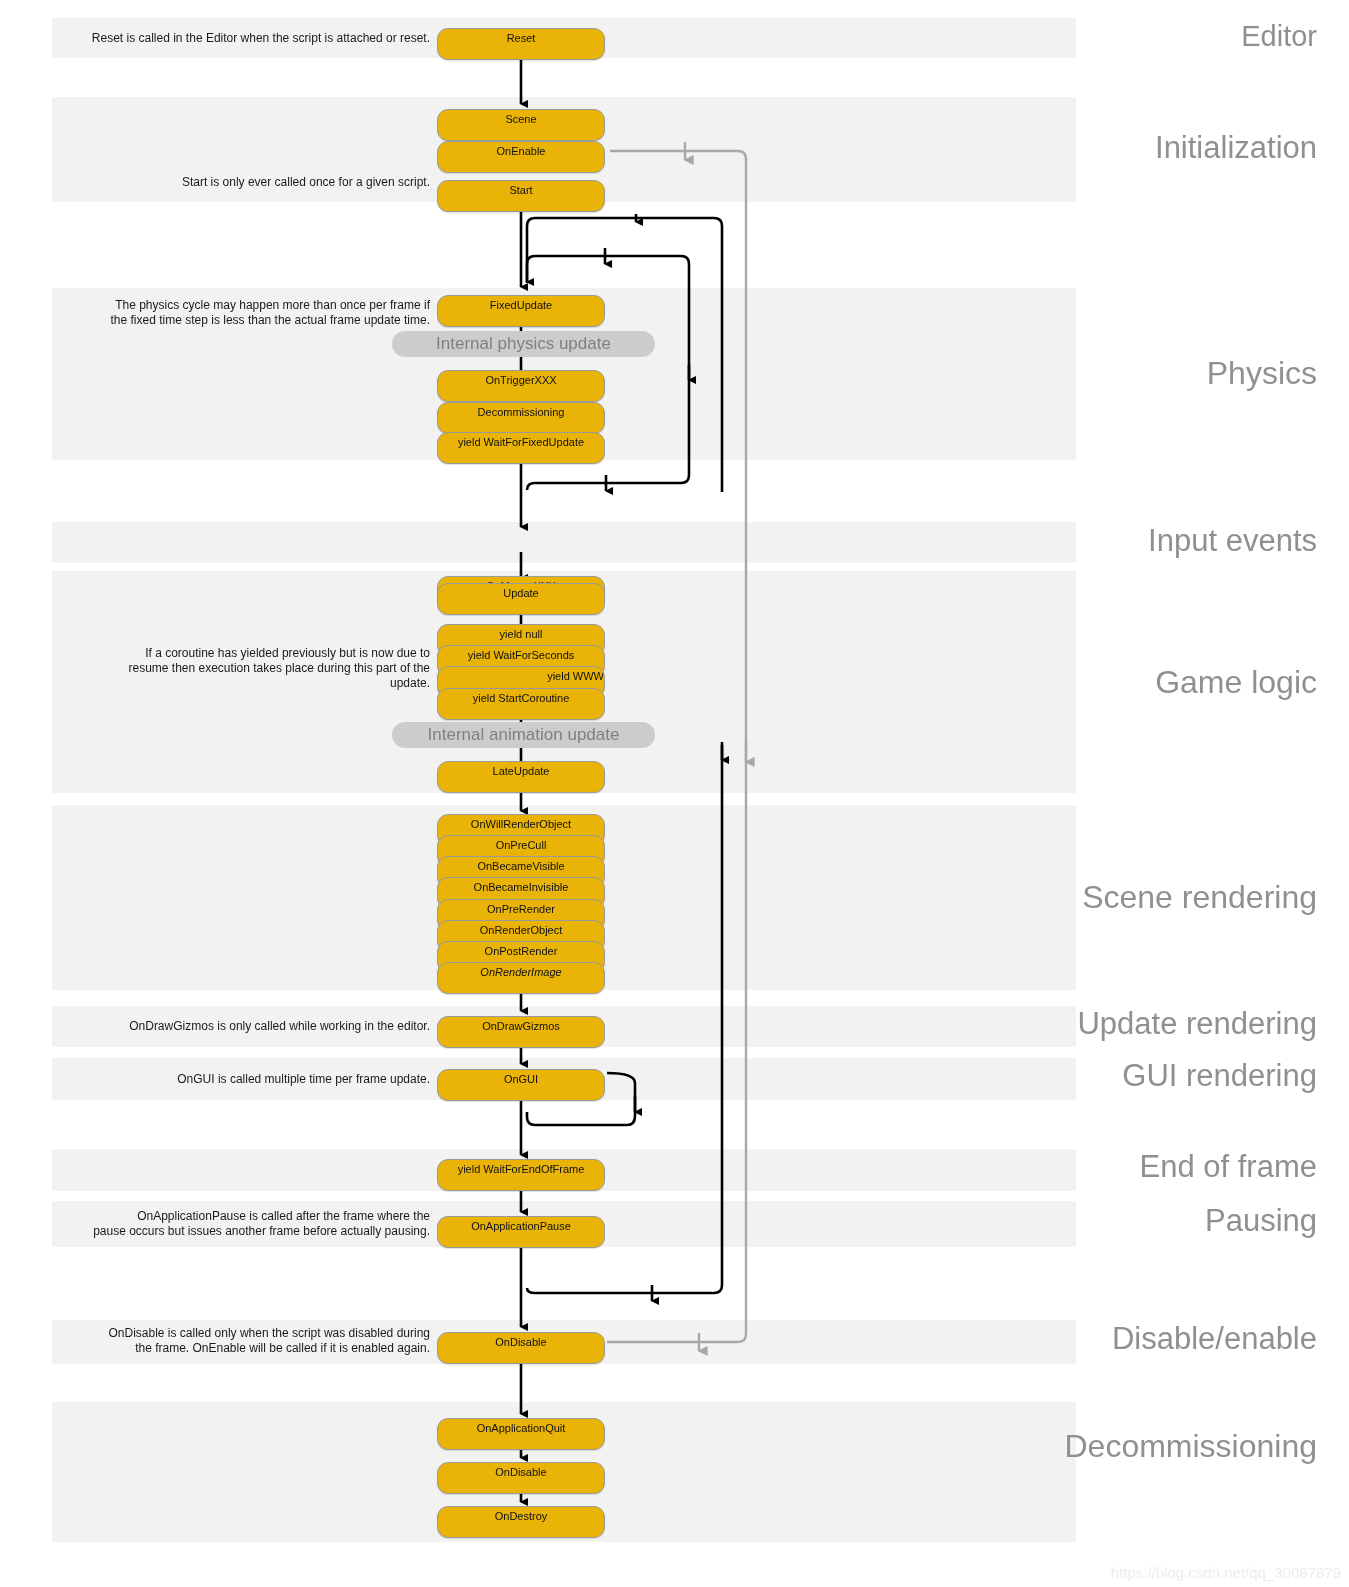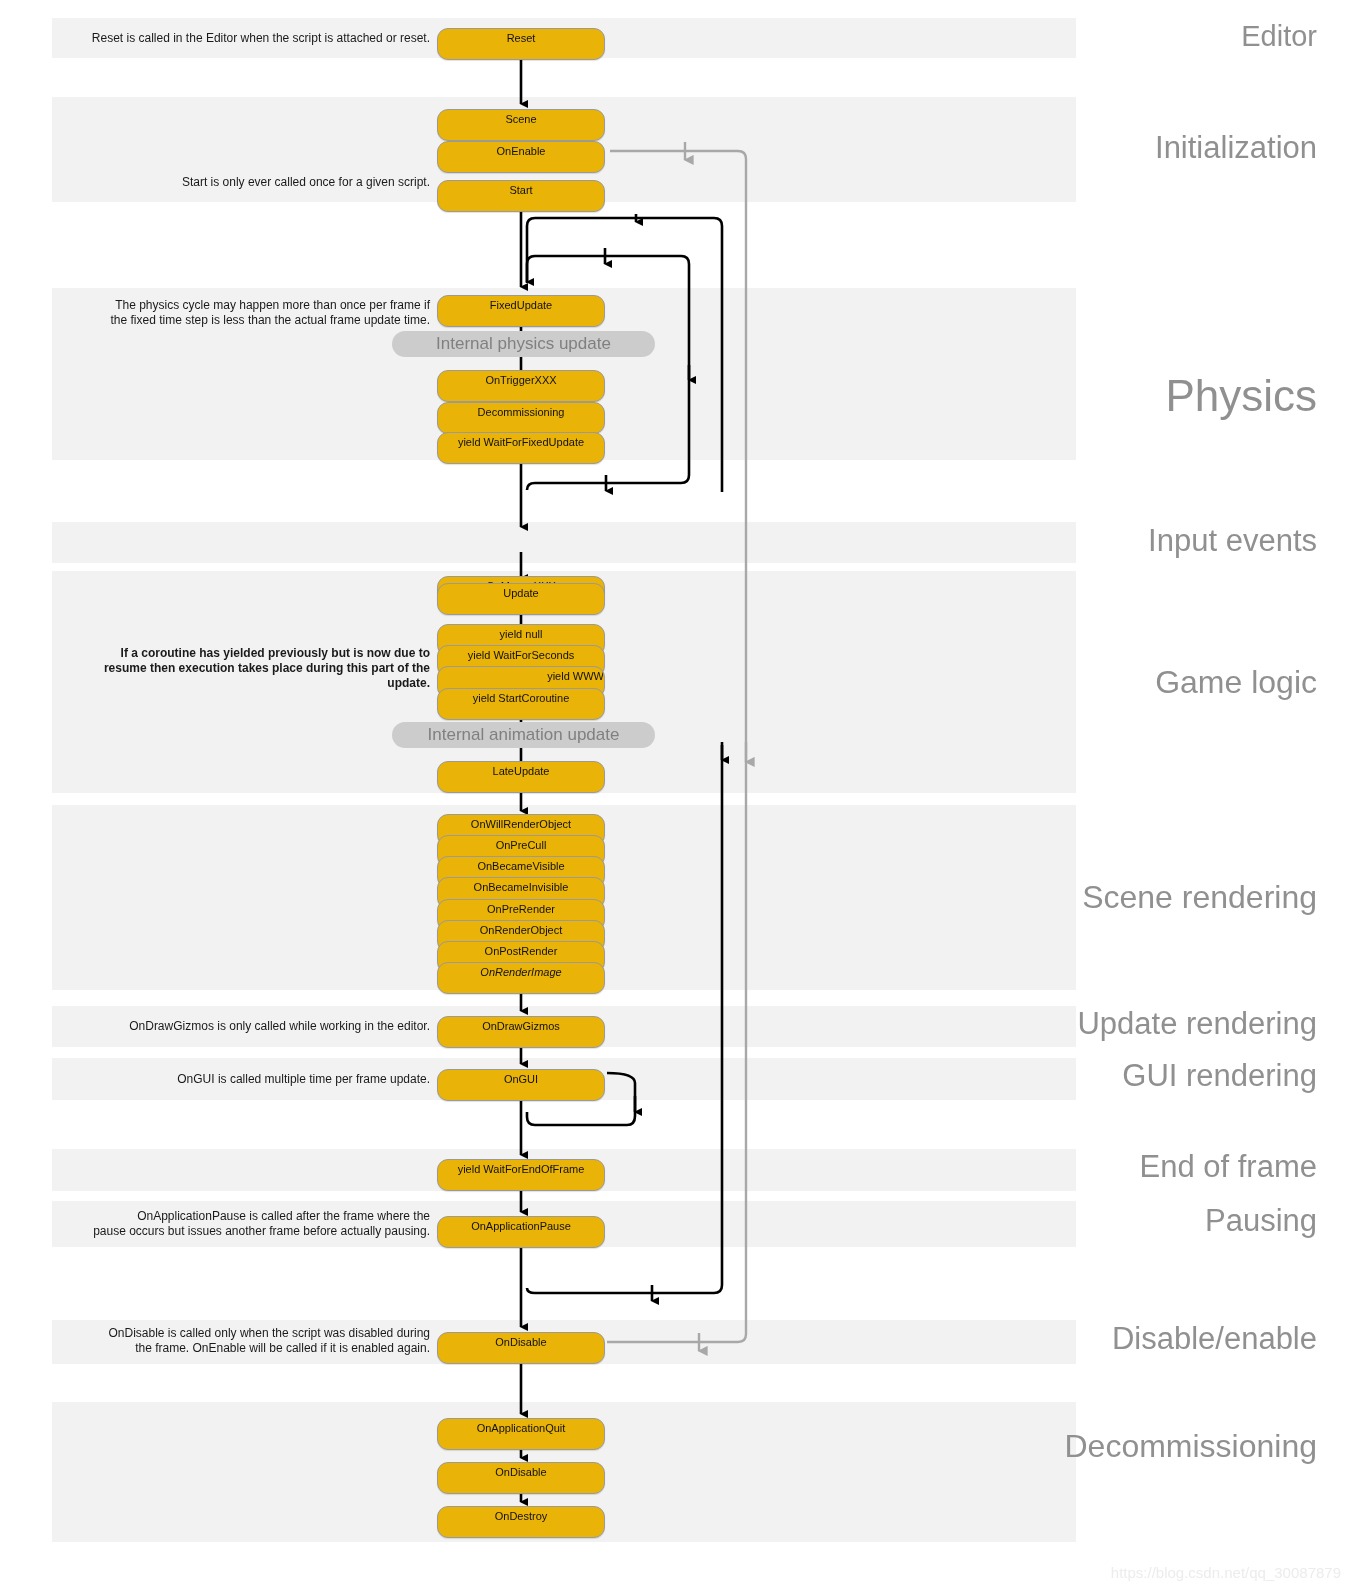--- a/index.html
+++ b/index.html
@@ -108,21 +108,21 @@
   <div class="band" style="top:805px;height:185px;"></div>
   <div class="band" style="top:1006px;height:41px;"></div>
   <div class="band" style="top:1058px;height:42px;"></div>
   <div class="band" style="top:1149px;height:42px;"></div>
   <div class="band" style="top:1201px;height:46px;"></div>
   <div class="band" style="top:1320px;height:44px;"></div>
   <div class="band" style="top:1402px;height:140px;"></div>
 
   <div class="band-label" style="top:22px;font-size:29px;">Editor</div>
   <div class="band-label" style="top:132px;font-size:31px;">Initialization</div>
-  <div class="band-label" style="top:374px;font-size:44px;">Physics</div>
+  <div class="band-label" style="top:357px;font-size:32px;">Physics</div>
   <div class="band-label" style="top:525px;font-size:31px;">Input events</div>
   <div class="band-label" style="top:666px;font-size:32px;">Game logic</div>
   <div class="band-label" style="top:881px;font-size:32px;">Scene rendering</div>
   <div class="band-label" style="top:1008px;font-size:31px;">Update rendering</div>
   <div class="band-label" style="top:1060px;font-size:31px;">GUI rendering</div>
   <div class="band-label" style="top:1151px;font-size:31px;">End of frame</div>
   <div class="band-label" style="top:1205px;font-size:31px;">Pausing</div>
   <div class="band-label" style="top:1323px;font-size:31px;">Disable/enable</div>
   <div class="band-label" style="top:1430px;font-size:32px;">Decommissioning</div>
 
@@ -258,21 +258,21 @@
   <div class="node" style="top:1332px;">OnDisable</div>
 
   <div class="node" style="top:1418px;">OnApplicationQuit</div>
   <div class="node" style="top:1462px;">OnDisable</div>
   <div class="node" style="top:1506px;">OnDestroy</div>
 
   <div class="note" style="top:31px;left:58px;width:372px;">Reset is called in the Editor when the script is attached or reset.</div>
   <div class="note" style="top:175px;left:58px;width:372px;">Start is only ever called once for a given script.</div>
   <div class="note" style="top:298px;left:58px;width:372px;">The physics cycle may happen more than once per frame if
 the fixed time step is less than the actual frame update time.</div>
-  <div class="note" style="top:646px;left:58px;width:372px;font-weight:bold;">If a coroutine has yielded previously but is now due to
+  <div class="note" style="top:646px;left:58px;width:372px;">If a coroutine has yielded previously but is now due to
 resume then execution takes place during this part of the
 update.</div>
   <div class="note" style="top:1019px;left:58px;width:372px;">OnDrawGizmos is only called while working in the editor.</div>
   <div class="note" style="top:1072px;left:58px;width:372px;">OnGUI is called multiple time per frame update.</div>
   <div class="note" style="top:1209px;left:58px;width:372px;">OnApplicationPause is called after the frame where the
 pause occurs but issues another frame before actually pausing.</div>
   <div class="note" style="top:1326px;left:58px;width:372px;">OnDisable is called only when the script was disabled during
 the frame. OnEnable will be called if it is enabled again.</div>
 
   <div class="watermark">https://blog.csdn.net/qq_30087879</div>

